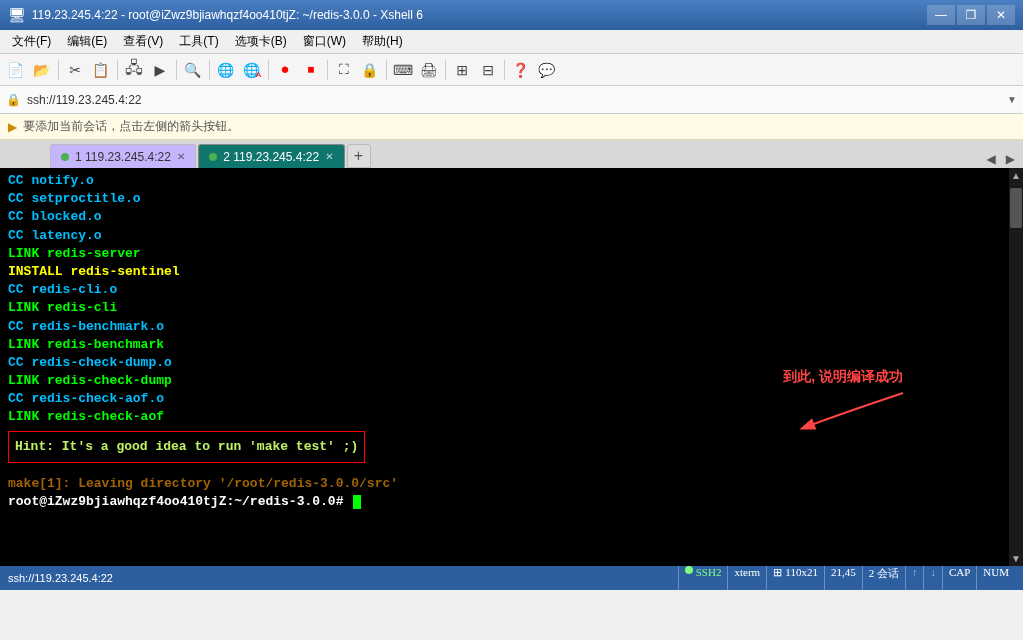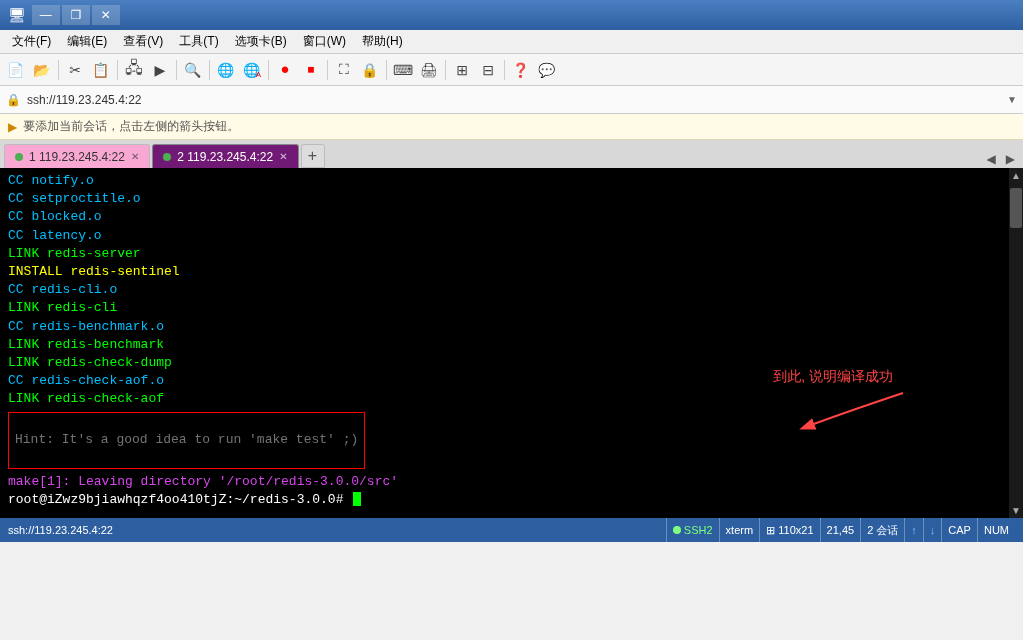--- a/index.html
+++ b/index.html
@@ -114,21 +114,21 @@
       font-size: 12px;
       cursor: pointer;
       border: 1px solid #bbb;
       border-bottom: none;
       background: #e8e8e8;
       gap: 6px;
       margin-right: 2px;
       border-radius: 3px 3px 0 0;
     }
     .tab.active {
-      background: #701a75;
+      background: #0f766e;
       color: #fff;
       border-color: #888;
     }
     .tab .tab-dot { width: 8px; height: 8px; border-radius: 50%; background: #4CAF50; }
     .tab .tab-close { font-size: 10px; cursor: pointer; opacity: 0.7; }
     .tab-add {
       width: 24px; height: 24px;
       display: flex; align-items: center; justify-content: center;
       font-size: 16px; cursor: pointer; color: #555;
       background: #ddd; border: 1px solid #bbb; border-radius: 3px 3px 0 0;
@@ -148,22 +148,22 @@
       line-height: 1.4;
       height: 100%;
       overflow: hidden;
     }
     .cc { color: #00bfff; }
     .link { color: #00ff00; }
     .install { color: #ffff00; }
     .hint-box {
       display: inline-block;
       border: 1px solid #f00;
-      padding: 18px 6px;
-      color: #737373;
+      padding: 6px 6px;
+      color: #bef264;
       background: #000;
     }
     .annotation {
       position: absolute;
       color: #ff4444;
       font-size: 13px;
       font-family: 'Microsoft YaHei', Arial, sans-serif;
       pointer-events: none;
     }
     .arrow-svg {
@@ -175,21 +175,21 @@
     .statusbar {
       background: #2d5fa0;
       height: 24px;
       display: flex;
       align-items: center;
       padding: 0 8px;
       font-size: 11px;
       color: #fff;
       gap: 0;
     }
-    .status-item { display: flex; align-items: center; gap: 3px; padding: 0 6px; border-left: 1px solid rgba(255,255,255,0.3); height: 100%; }
+    .status-item { display: flex; align-items: flex-start; gap: 3px; padding: 0 6px; border-left: 1px solid rgba(255,255,255,0.3); height: 100%; font-family: Liberation Serif, serif; }
     .status-green { color: #7fff7f; }
     .scrollbar-v {
       position: absolute;
       right: 0; top: 0;
       width: 14px; height: 100%;
       background: #1a1a1a;
       display: flex; flex-direction: column;
     }
     .scrollbar-thumb {
       width: 12px; height: 40px;
@@ -197,20 +197,21 @@
       margin: 1px;
       border-radius: 2px;
     }
     .scrollbar-arrow { color: #aaa; font-size: 10px; text-align: center; cursor: pointer; padding: 2px 0; }
   </style>
 </head>
 <body>
 
 <div class="titlebar">
   <span style="margin-right:6px; font-size:14px;">🖥</span>
+  <span class="titlebar-title">119.23.245.4:22 - root@iZwz9bjiawhqzf4oo410tjZ: ~/redis-3.0.0 - Xshell 6</span>
   <div class="titlebar-buttons">
     <button class="titlebar-btn">—</button>
     <button class="titlebar-btn">❐</button>
     <button class="titlebar-btn close">✕</button>
   </div>
 </div>
 
 <div class="menubar">
   <div class="menu-item">文件(F)</div>
   <div class="menu-item">编辑(E)</div>
@@ -257,65 +258,66 @@
   <input class="addr-input" readonly="" value="ssh://119.23.245.4:22" style="">
   <span class="addr-dropdown">▼</span>
 </div>
 
 <div class="infobar">
   <span class="info-icon">▶</span>
   <span>要添加当前会话，点击左侧的箭头按钮。</span>
 </div>
 
 <div class="tabbar">
-  <div class="tab" style="background:#f9a8d4; color:#333;">
+  <div class="tab" style="background:#c4b5fd; color:#333;margin-left:46px;">
     <div class="tab-dot"></div>
     <span>1 119.23.245.4:22</span>
     <span class="tab-close">✕</span>
   </div>
   <div class="tab active">
     <div class="tab-dot"></div>
     <span>2 119.23.245.4:22</span>
     <span class="tab-close">✕</span>
   </div>
   <div class="tab-add">+</div>
   <div class="tab-nav">
     <span class="tab-nav-btn">◀</span>
     <span class="tab-nav-btn">▶</span>
   </div>
 </div>
 
-<div class="terminal-wrapper" style="height: 350px; background:#000; position:relative; overflow:hidden;">
+<div class="terminal-wrapper" style="height: 398px; background:#000; position:relative; overflow:hidden;font-weight:bold;">
   <div class="terminal-content">
     <div><span class="cc">  CC notify.o</span></div>
     <div><span class="cc">  CC setproctitle.o</span></div>
     <div><span class="cc">  CC blocked.o</span></div>
     <div><span class="cc">  CC latency.o</span></div>
     <div><span class="link">  LINK redis-server</span></div>
     <div><span class="install">  INSTALL redis-sentinel</span></div>
     <div><span class="cc">  CC redis-cli.o</span></div>
     <div><span class="link">  LINK redis-cli</span></div>
     <div><span class="cc">  CC redis-benchmark.o</span></div>
     <div><span class="link">  LINK redis-benchmark</span></div>
+    <div><span class="cc">  CC redis-check-dump.o</span></div>
     <div><span class="link">  LINK redis-check-dump</span></div>
     <div><span class="cc">  CC redis-check-aof.o</span></div>
     <div><span class="link">  LINK redis-check-aof</span></div>
     <div style="margin-top:4px;">
       <span class="hint-box">Hint: It's a good idea to run 'make test' ;)</span>
     </div>
-    <div style="margin-top:4px; color:#d946ef;">
+    <div style="margin-top:12px; color:#a16207;">
       <span>make[1]: Leaving directory '/root/redis-3.0.0/src'</span>
     </div>
     <div style="color:#fff;">
       <span>root@iZwz9bjiawhqzf4oo410tjZ:~/redis-3.0.0#</span>
       <span style="display:inline-block; width:8px; height:14px; background:#00ff00; vertical-align:middle; margin-left:2px;"></span>
     </div>
   </div>
 
-  <div class="annotation" style="right: 130px; top: 200px; font-size:14px; color:#ff4444;">
+  <div class="annotation" style="right: 120px; top: 200px; font-size:14px; color:#ff4444;">
     <span>到此, 说明编译成功</span>
   </div>
 
   <svg class="arrow-svg" style="position:absolute; right:60px; top:195px; width:180px; height:80px; overflow:visible;">
     <defs>
       <marker id="arrowhead" markerWidth="8" markerHeight="6" refX="6" refY="3" orient="auto">
         <polygon points="0 0, 8 3, 0 6" fill="#ff4444"></polygon>
       </marker>
     </defs>
     <path d="M 120,30 Q 60,50 20,65" stroke="#ff4444" stroke-width="2" fill="none" marker-end="url(#arrowhead)"></path>

